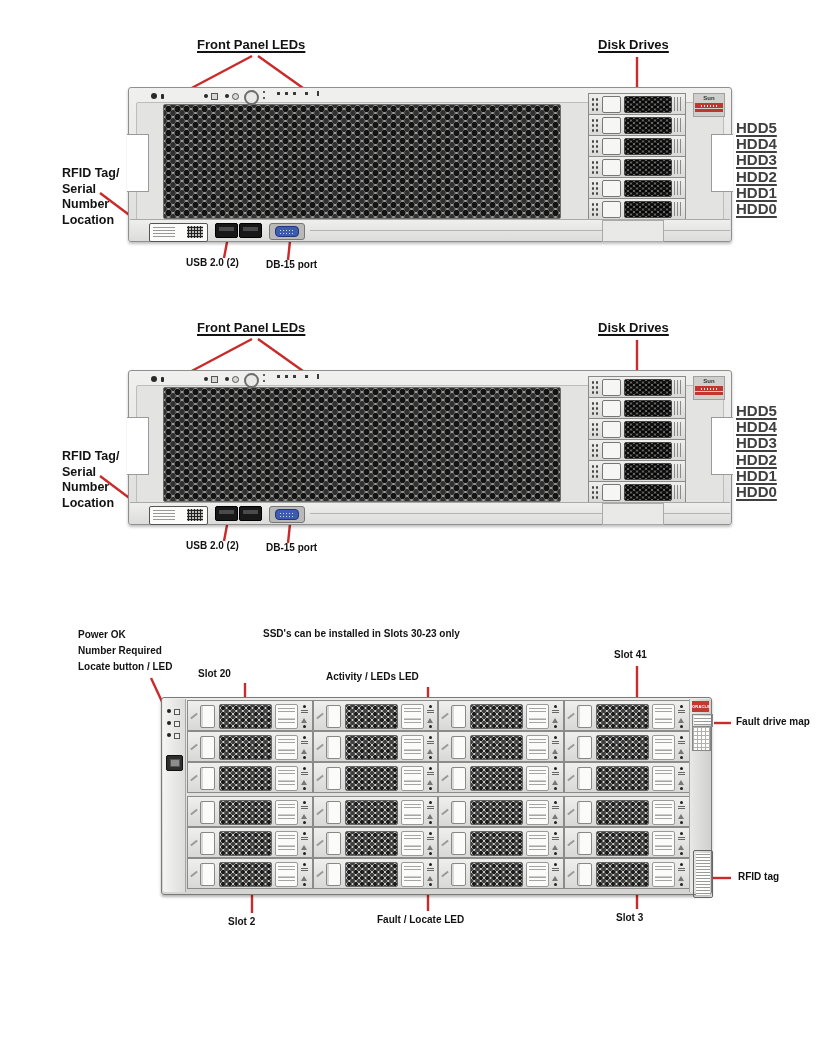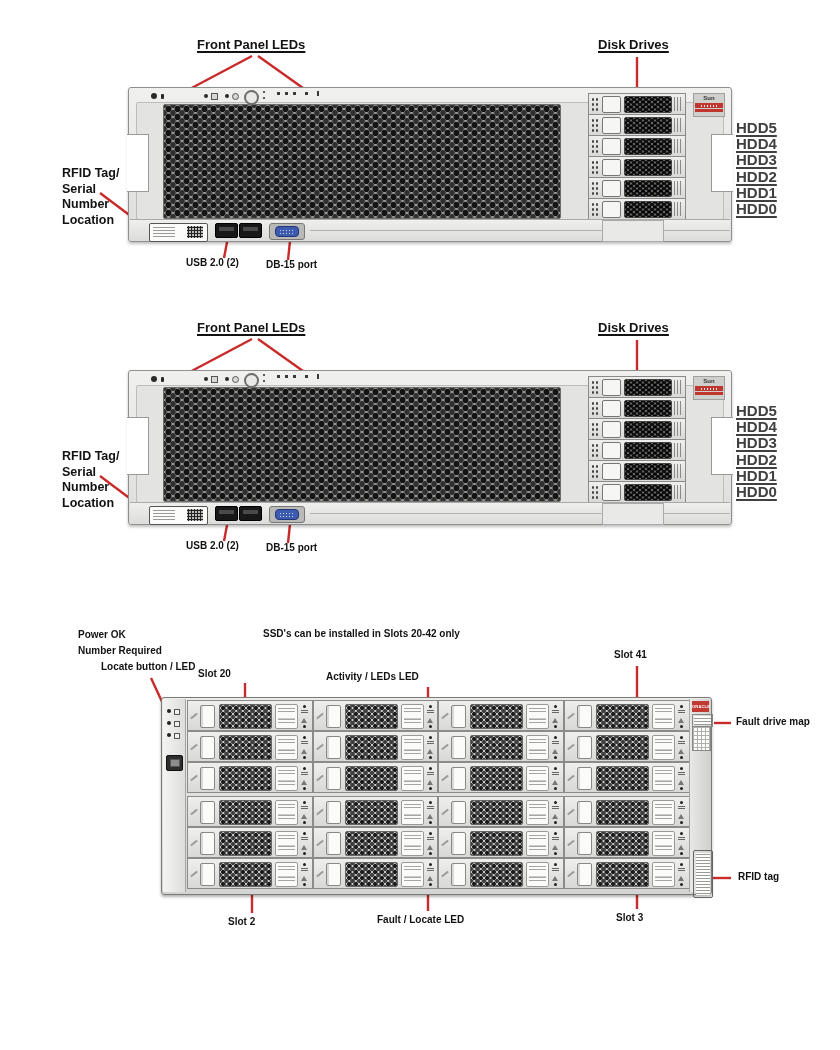--- a/index.html
+++ b/index.html
@@ -358,22 +358,22 @@
       <line x1="637" y1="46" x2="637" y2="90"></line>
       <line x1="714" y1="103" x2="731" y2="103"></line>
       <line x1="712" y1="258" x2="731" y2="258"></line>
       <line x1="252" y1="273" x2="252" y2="293"></line>
       <line x1="428" y1="273" x2="428" y2="291"></line>
       <line x1="637" y1="273" x2="637" y2="289"></line>
     </svg>
 
     <div class="lbl" style="left:78px;top:9px;">Power OK</div>
     <div class="lbl" style="left:78px;top:25px;">Number Required</div>
-    <div class="lbl" style="left:78px;top:41px;margin-left:23px;">Locate button / LED</div>
-    <div class="lbl" style="left:263px;top:8px;">SSD's can be installed in Slots 20-42 only</div>
+    <div class="lbl" style="left:78px;top:41px;">Locate button / LED</div>
+    <div class="lbl" style="left:263px;top:8px;">SSD's can be installed in Slots 30-23 only</div>
     <div class="lbl" style="left:198px;top:48px;">Slot 20</div>
     <div class="lbl" style="left:326px;top:51px;">Activity / LEDs LED</div>
     <div class="lbl" style="left:614px;top:29px;">Slot 41</div>
     <div class="lbl" style="left:736px;top:94px;white-space:normal;width:76px;line-height:15px;">Fault drive map</div>
     <div class="lbl" style="left:738px;top:251px;">RFID tag</div>
     <div class="lbl" style="left:228px;top:296px;">Slot 2</div>
     <div class="lbl" style="left:377px;top:294px;">Fault / Locate LED</div>
     <div class="lbl" style="left:616px;top:292px;">Slot 3</div>
 
     <div class="achassis">

